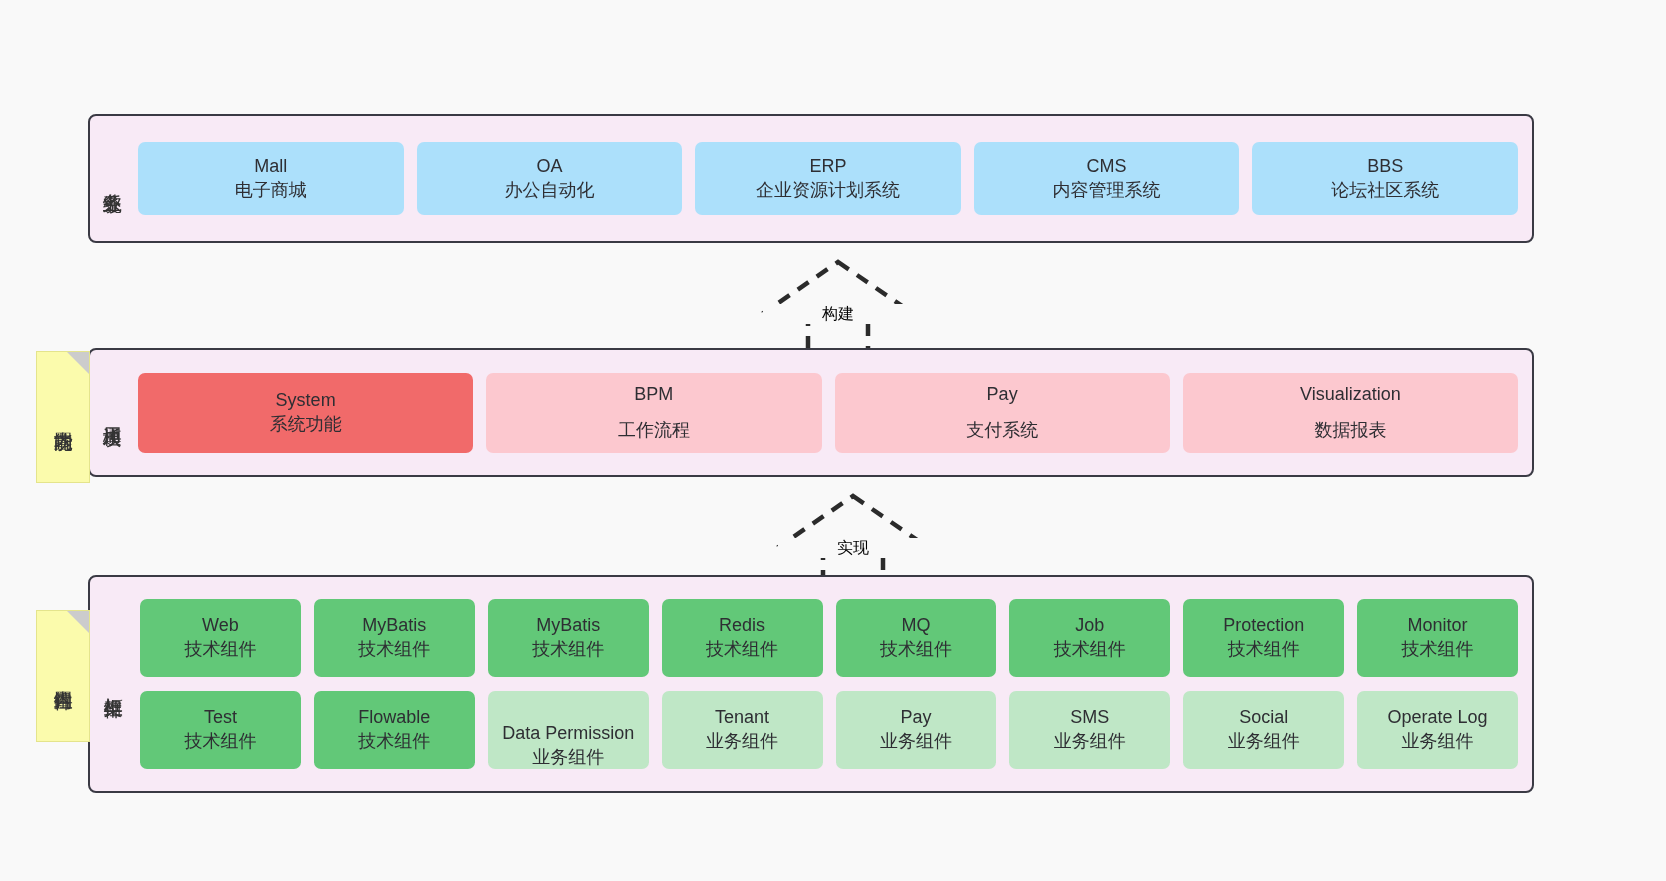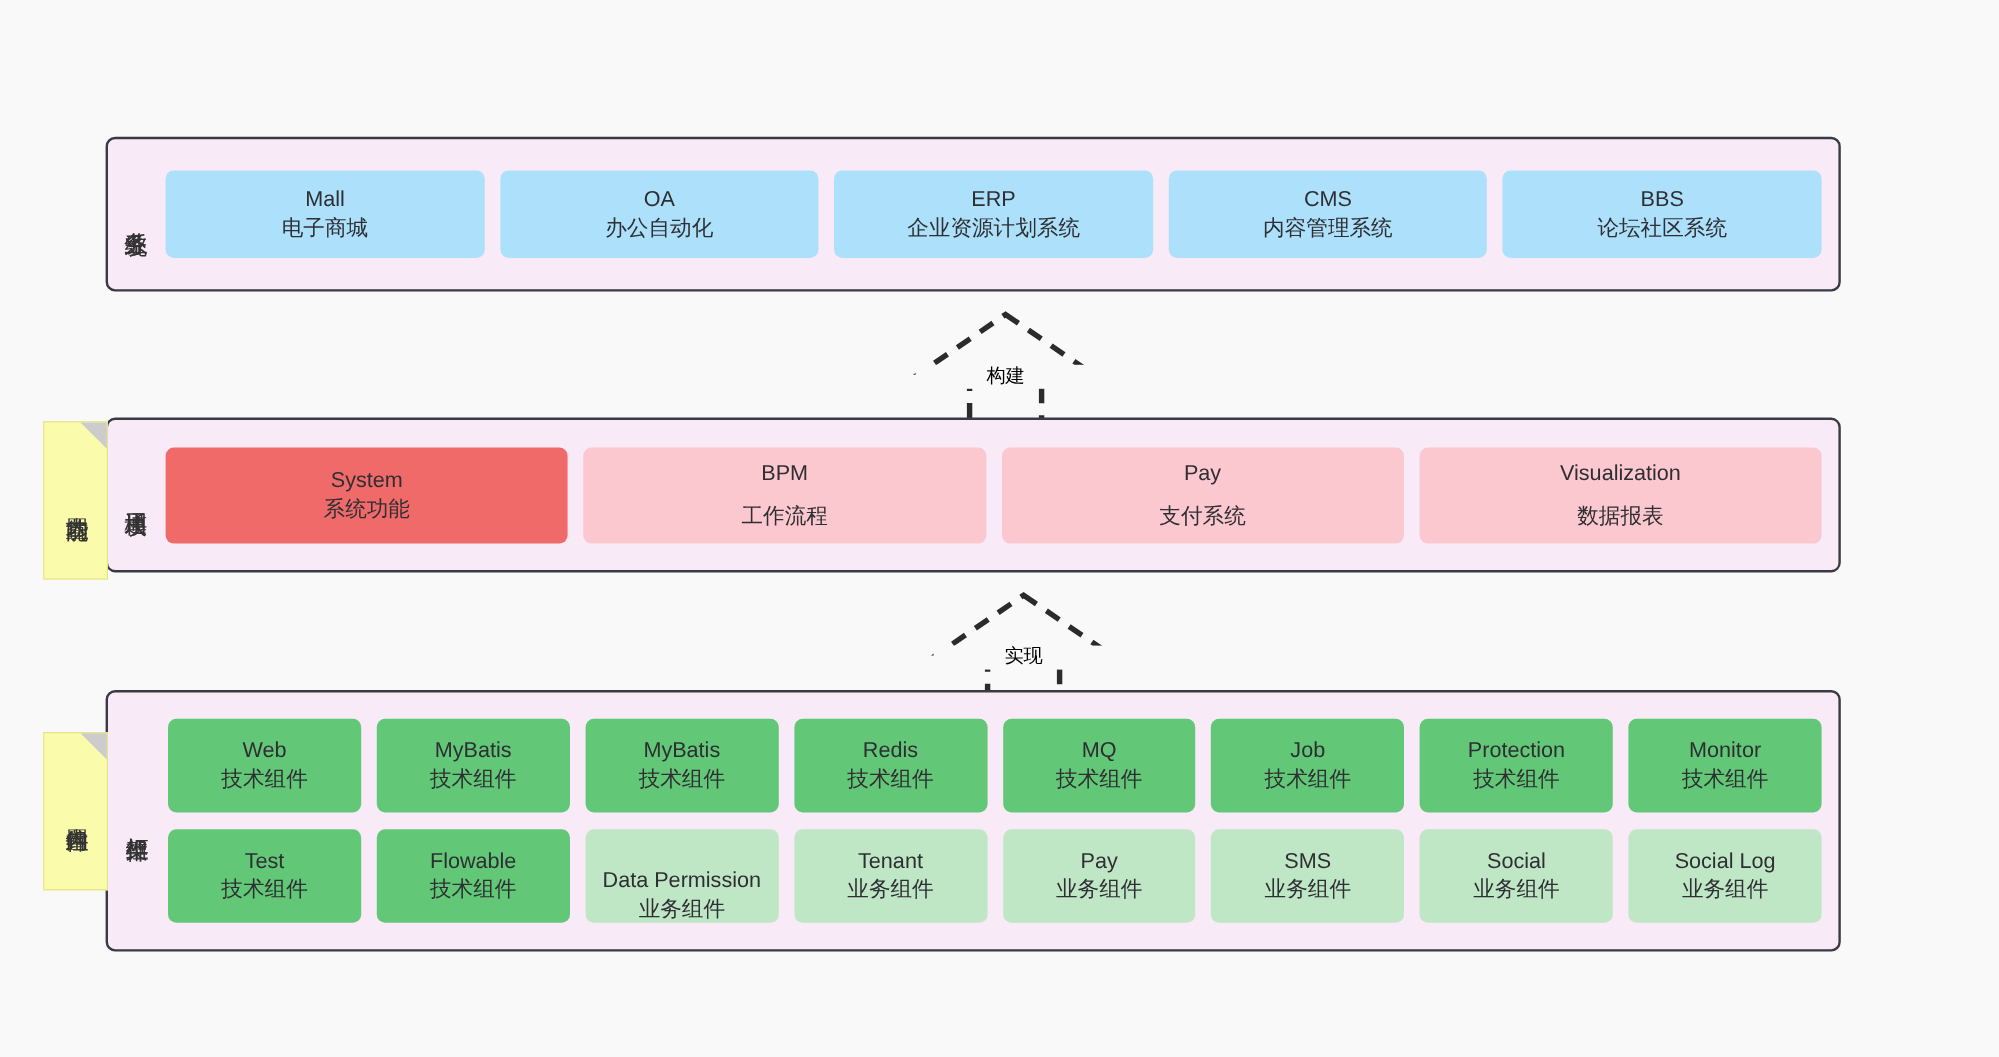--- a/index.html
+++ b/index.html
@@ -283,21 +283,21 @@
         </div>
         <div class="cell c-greenlight">
           <span class="en">SMS</span>
           <span class="cn">业务组件</span>
         </div>
         <div class="cell c-greenlight">
           <span class="en">Social</span>
           <span class="cn">业务组件</span>
         </div>
         <div class="cell c-greenlight">
-          <span class="en">Social Log</span>
+          <span class="en">Operate Log</span>
           <span class="cn">业务组件</span>
         </div>
       </div>
     </div>
   </div>
 
   <div class="note" id="note-builtin-feature">
     <span>内置功能</span>
   </div>
   <div class="note" id="note-builtin-component">

